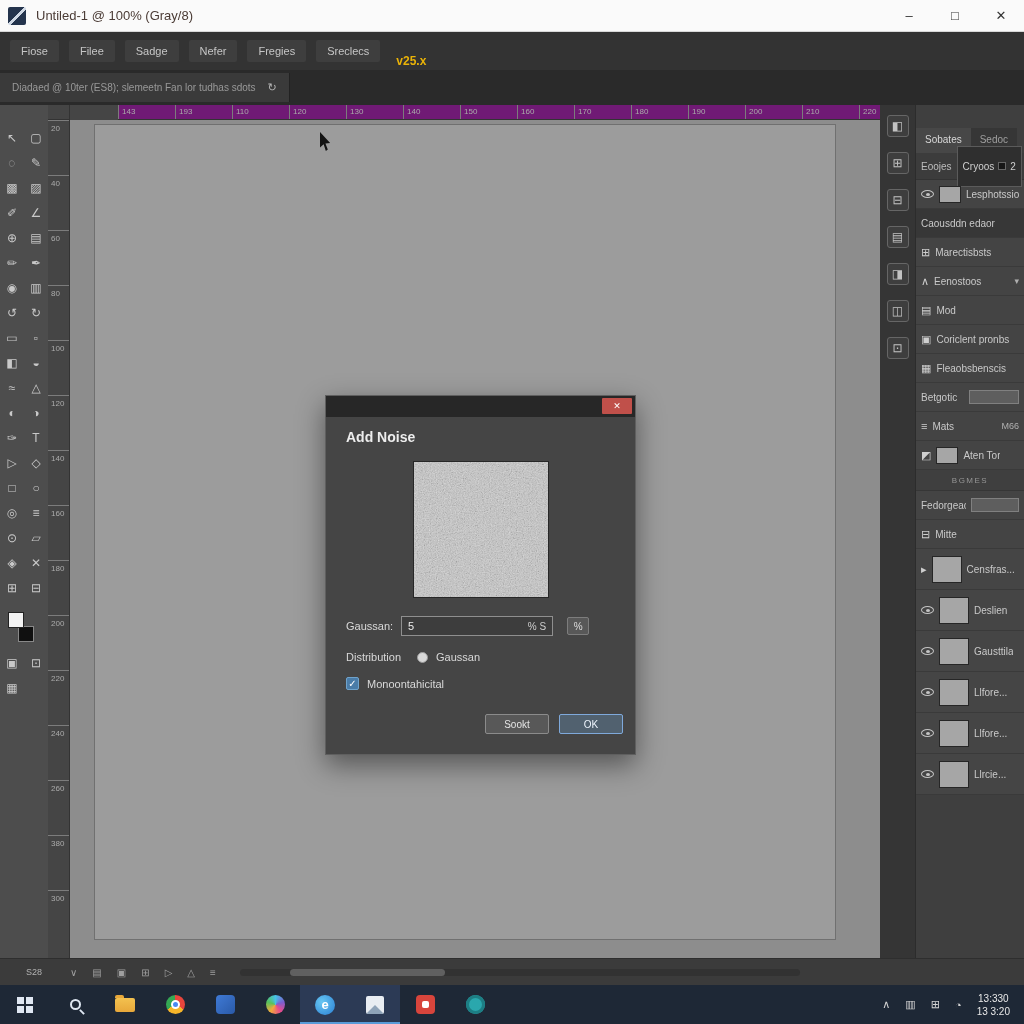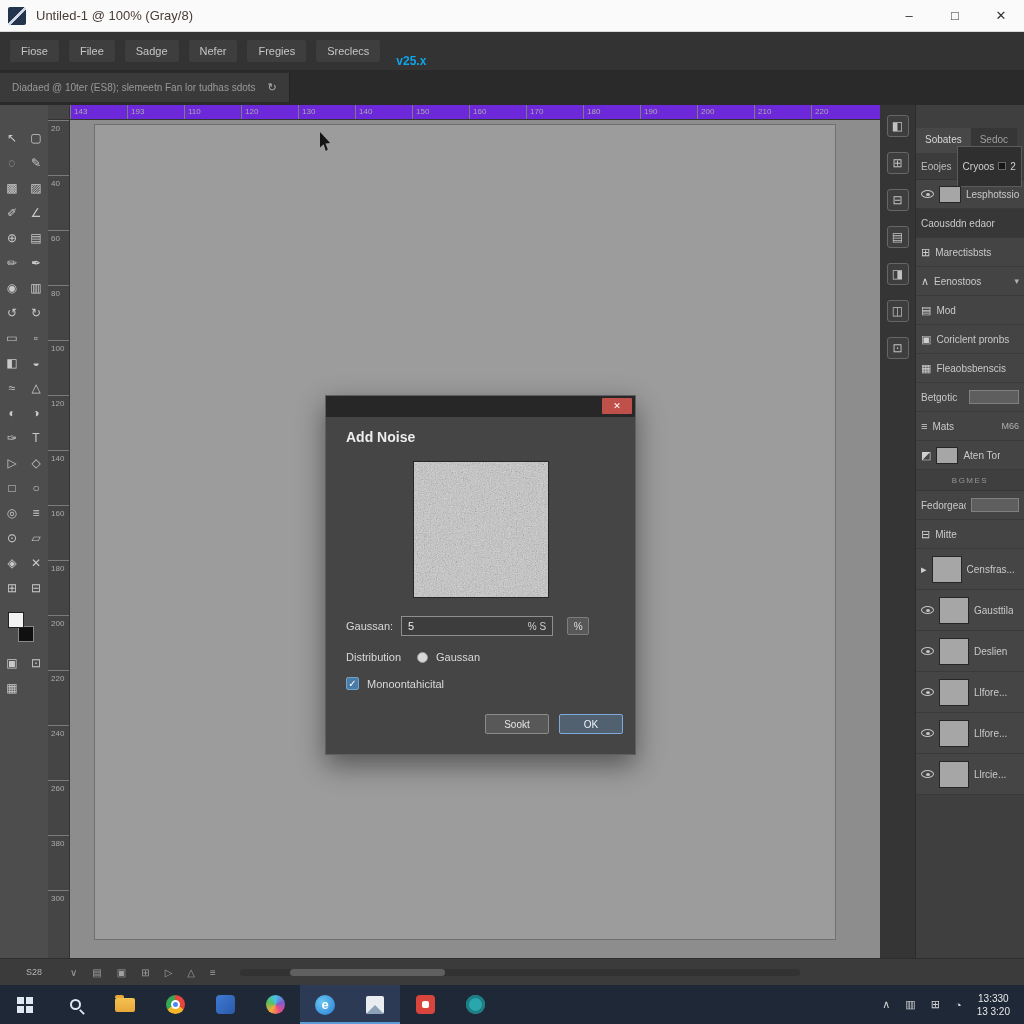--- a/index.html
+++ b/index.html
@@ -12,42 +12,42 @@
   .app-icon { width:18px; height:18px; border-radius:2px;
     background:linear-gradient(135deg,#24344d 0 46%,#cfd8e4 46% 56%,#24344d 56%); }
   .title { margin-left:10px; font-size:13px; color:#4a3b35; }
   .wctrl { margin-left:auto; display:flex; }
   .wbtn { width:46px; height:31px; display:flex; align-items:center; justify-content:center; font-size:13px; color:#333; }
 
   
   .menubar { height:38px; background:#333333; display:flex; align-items:center; padding:0 10px; }
   .menus { display:flex; gap:10px; }
   .menu-item { background:#3e3e3e; color:#c6c6c6; font-size:11px; padding:5px 11px; border-radius:2px; }
-  .version { color:#0ea5e9; font-weight:bold; font-size:12px; margin-left:16px;margin-top:20px; }
+  .version { color:#eab308; font-weight:bold; font-size:12px; margin-left:16px;margin-top:20px; }
 
   
   .docbar { height:35px; background:#2a2a2a; display:flex; align-items:center; }
   .doctab { background:#3a3a3a; color:#999; font-size:10px; padding:8px 12px; display:flex; gap:12px; align-items:center; border-right:1px solid #222; }
   .docicon { color:#b8b8b8; font-size:11px; }
 
   
   .main { display:grid; grid-template-columns:48px 832px 35px 109px; height:853px; }
 
   
   .toolstrip { background:#4d4d4d; padding-top:20px; overflow:hidden; }
   .tools { display:grid; grid-template-columns:repeat(2,1fr); }
   .tool { height:25px; display:flex; align-items:center; justify-content:center; color:#c9c9c9; font-size:12px; }
   .swatches { position:relative; width:48px; height:42px; margin-top:8px; }
   .sw-back { position:absolute; left:18px; top:18px; width:16px; height:16px; background:#101010; border:1px solid #888; }
   .sw-front { position:absolute; left:8px; top:4px; width:16px; height:16px; background:#f2f2f2; border:1px solid #222; z-index:2; }
 
   
   .editor { display:grid; grid-template-rows:15px 1fr; grid-template-columns:22px 810px; background:#454545; }
   .corner { background:#454545; border-right:1px solid #333; border-bottom:1px solid #333; }
-  .hruler { display:flex; overflow:hidden; background:#6d28d9; border-bottom:1px solid #333; }
+  .hruler { display:flex; overflow:hidden; background:#701a75; border-bottom:1px solid #333;margin-left:48px; }
   .hcell { width:57px; flex:none; font-size:8px; color:#ababab; border-left:1px solid #7c7c7c; padding:2px 0 0 3px; }
   .vruler { display:flex; flex-direction:column; overflow:hidden; background:#454545; border-right:1px solid #333; }
   .vcell { height:55px; flex:none; font-size:8px; color:#ababab; border-top:1px solid #7c7c7c; padding:3px 0 0 3px; }
   .pasteboard { position:relative; background:#8d8d8d; overflow:hidden; }
   .canvas { position:absolute; left:24px; top:4px; right:44px; bottom:18px; background:#9c9c9c; border:1px solid #707070; }
   .cursor { position:absolute; left:250px; top:12px; width:13px; height:19px; background:#141414;
     clip-path:polygon(0 0, 0 82%, 28% 65%, 45% 100%, 60% 92%, 42% 60%, 78% 58%); filter:drop-shadow(0 0 1px #fff); z-index:5; }
 
   
   .ministrip { background:#353535; display:flex; flex-direction:column; align-items:center; padding-top:10px; gap:15px; }
@@ -390,28 +390,28 @@
 
             <span class="pglyph">▸</span>
             <span class="pthumb"></span>
             <span class="plabel">Censfras...</span>
           </div>
 
           <div class="prow">
             <span class="eye"></span>
 
             <span class="pthumb"></span>
+            <span class="plabel">Deslien</span>
+          </div>
+
+          <div class="prow">
+            <span class="eye"></span>
+
+            <span class="pthumb"></span>
             <span class="plabel">Gausttila</span>
-          </div>
-
-          <div class="prow">
-            <span class="eye"></span>
-
-            <span class="pthumb"></span>
-            <span class="plabel">Deslien</span>
           </div>
 
           <div class="prow">
             <span class="eye"></span>
 
             <span class="pthumb"></span>
             <span class="plabel">Llfore...</span>
           </div>
 
           <div class="prow">

